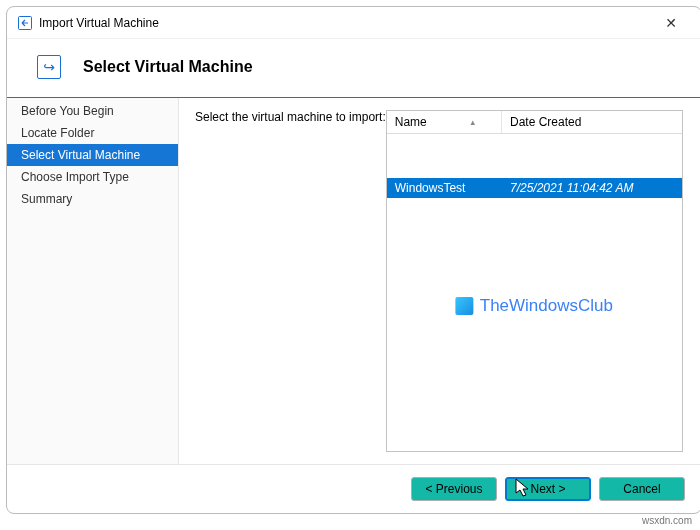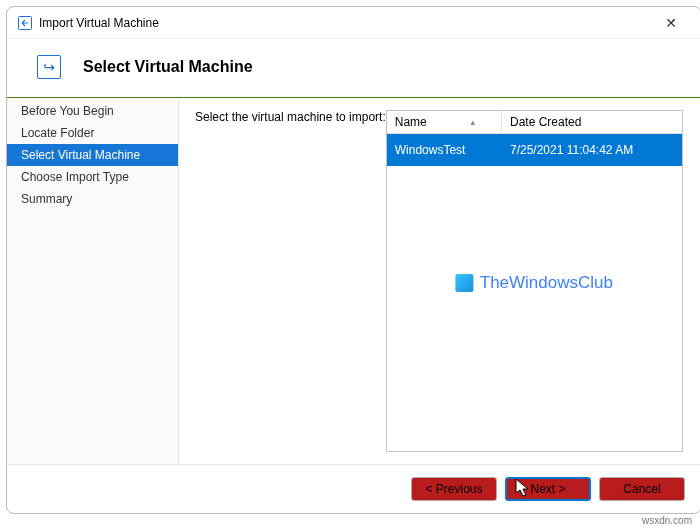--- a/index.html
+++ b/index.html
@@ -87,20 +87,21 @@
       display: flex;
     }
     .instruction { font-size: 12px; margin-bottom: 10px; }
     .grid {
       border: 1px solid #c3c3c3;
       flex: 1;
       display: flex;
       flex-direction: column;
       overflow: hidden;
       position: relative;
+      gap: 44px;
     }
     .grid-header {
       display: flex;
       background: #fff;
       border-bottom: 1px solid #dcdcdc;
       font-size: 12px;
     }
     .grid-header .col {
       padding: 4px 8px;
       display: flex;
@@ -113,23 +114,23 @@
       font-size: 9px;
       color: #888;
       padding-right: 18px;
     }
     .grid-body { flex: 1; background: #fff; position: relative; }
     .grid-row {
       display: flex;
       font-size: 12px;
     }
     .grid-row.selected { background: #0078d4; color: #fff; }
-    .grid-row .cell { padding: 9px 8px; }
+    .grid-row .cell { padding: 3px 8px; }
     .cell-name { flex: 1; }
-    .cell-date { width: 180px; }
+    .cell-date { width: 180px; font-style: italic; }
     .watermark {
       position: absolute;
       top: 47%; left: 50%;
       transform: translate(-50%, -50%);
       color: #3b82f6;
       font-size: 17px;
       display: flex;
       align-items: center;
       gap: 6px;
       pointer-events: none;
@@ -143,21 +144,21 @@
       border-top: 1px solid #e6e6e6;
       padding: 12px 16px;
       display: flex;
       justify-content: flex-end;
       gap: 8px;
     }
     button.wiz {
       min-width: 86px;
       height: 24px;
       font-size: 12px;
-      background: #b91c1c;
+      background: #14b8a6;
       border: 1px solid #adadad;
       border-radius: 3px;
       cursor: pointer;
       padding: 0 10px;
     }
     button.wiz.default {
       border-color: #0078d4;
       box-shadow: 0 0 0 1px #0078d4 inset;
     }
     button.wiz:disabled {

